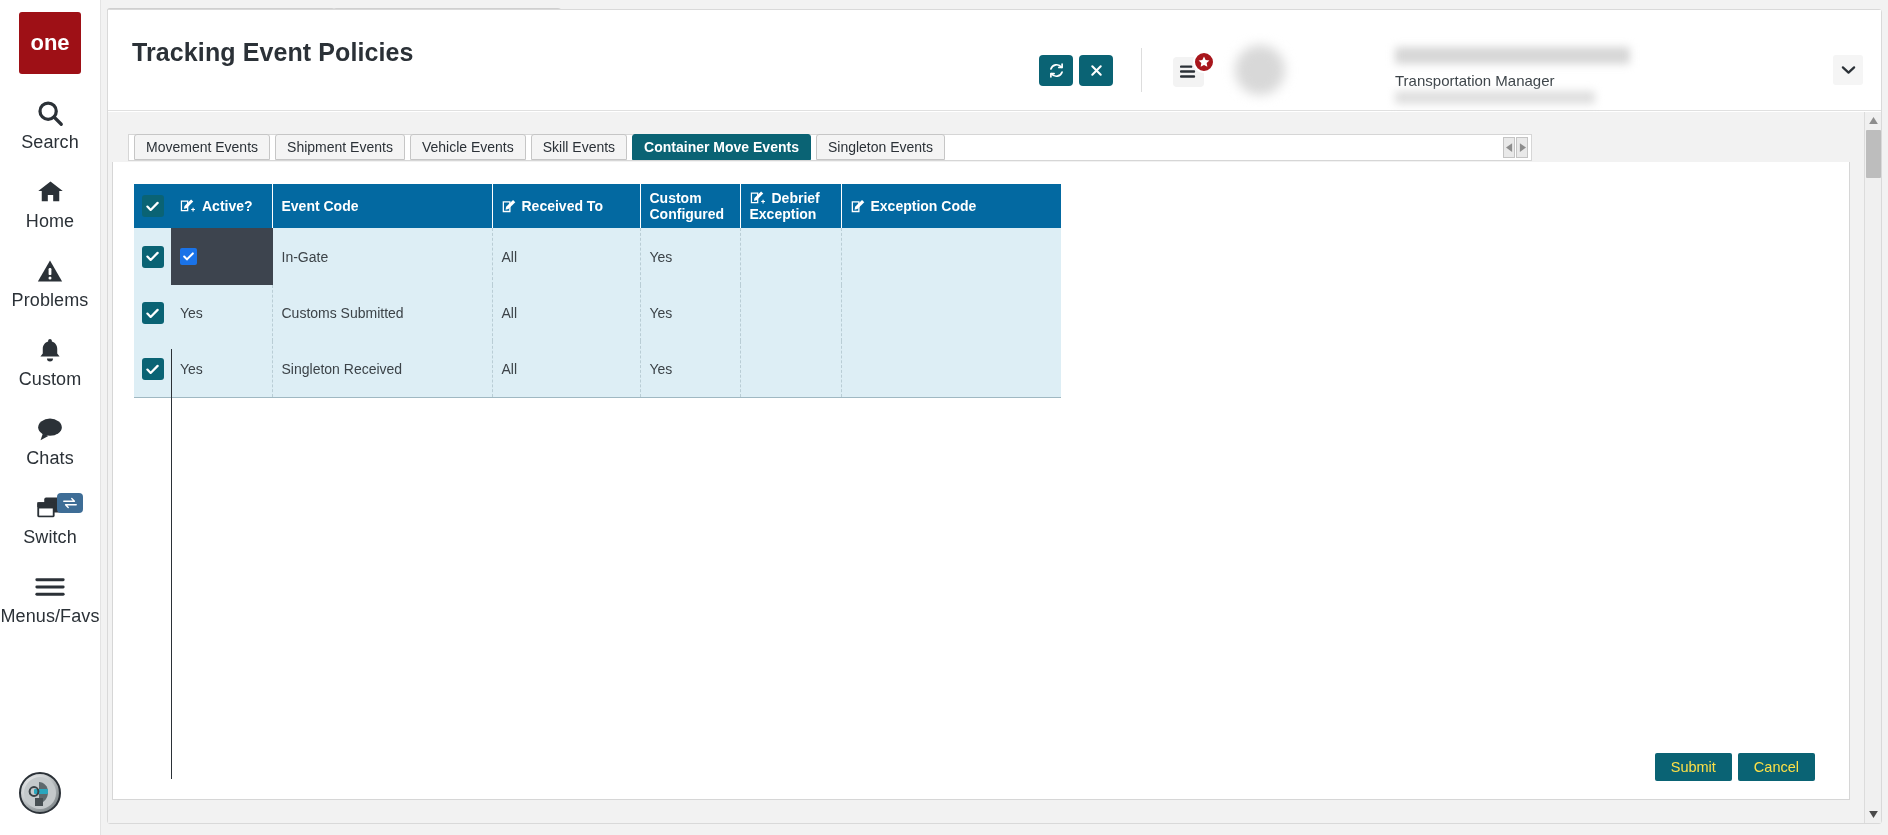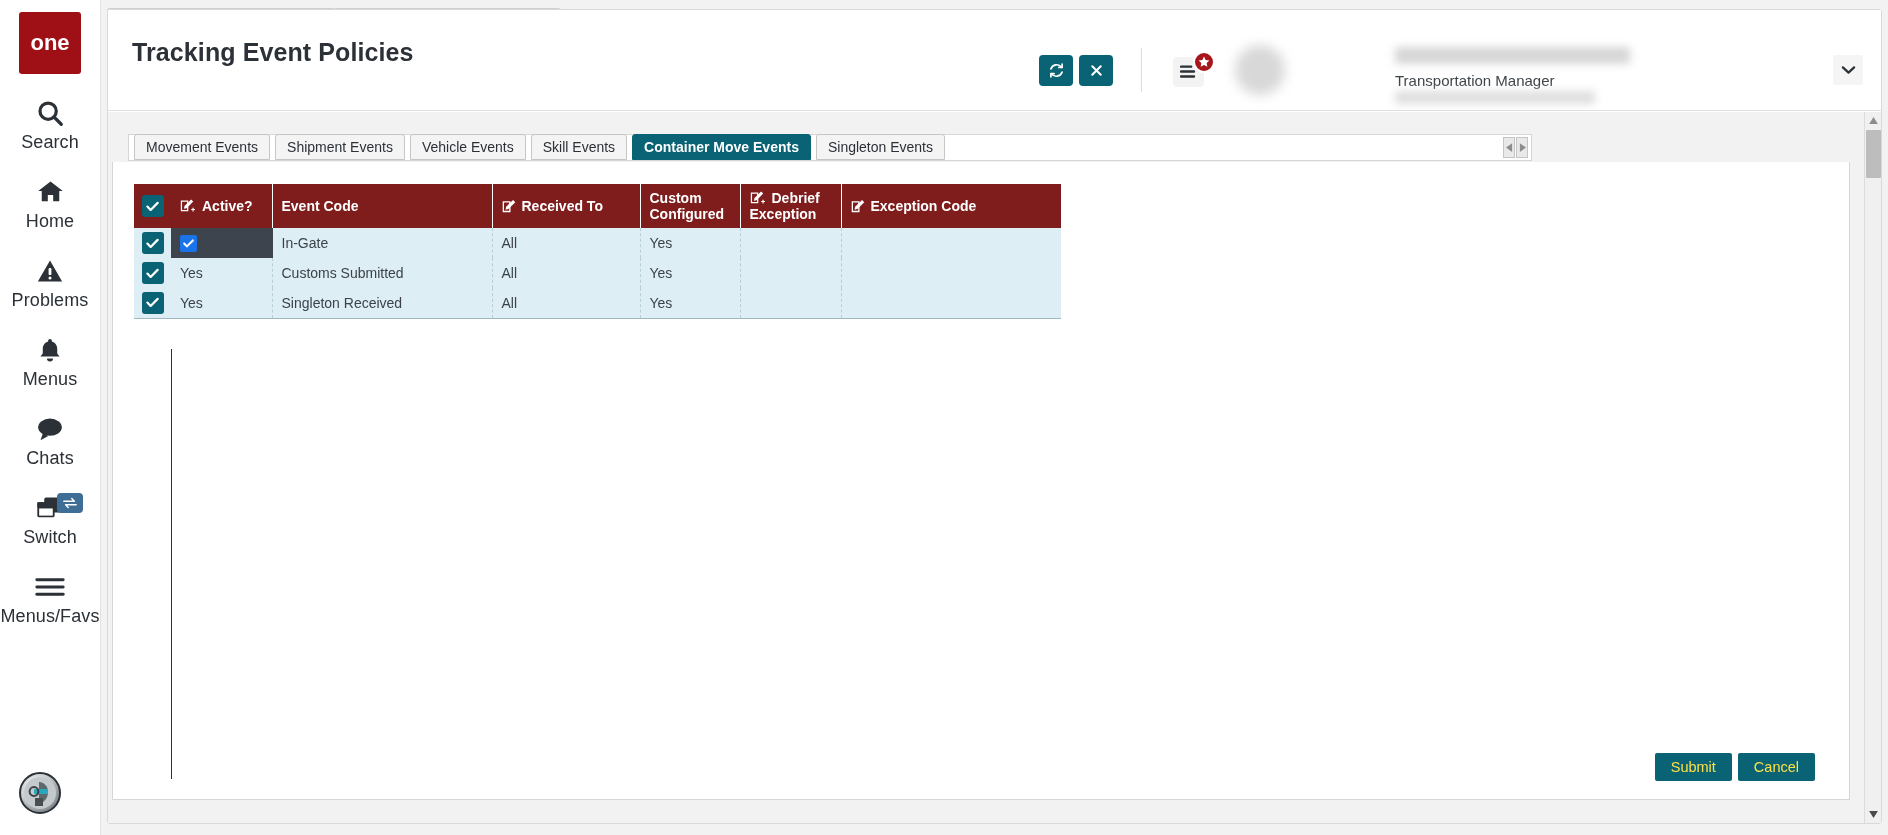--- a/index.html
+++ b/index.html
@@ -216,33 +216,33 @@
   }
 
   
   #grid {
     position: absolute; left: 21px; top: 22px;
     border-collapse: collapse;
     table-layout: fixed;
     font-size: 14px;
   }
   #grid thead th {
-    background: #7f1d1d; color: #ffffff;
+    background: #0369a1; color: #ffffff;
     font-weight: bold; font-size: 14px;
     text-align: left; vertical-align: middle;
     padding: 6px 9px; height: 42px;
     border-right: 1px solid #ffffff;
     line-height: 1.15;
   }
   #grid thead th.sel-col { width: 37px; padding: 0; text-align: center; border-right: none; }
   #grid thead th.tail-col { border-right: none; }
   #grid tbody td {
     background: #ddeef5;
     color: #3c4348;
-    height: 30px; padding: 6px 9px;
+    height: 30px; padding: 20px 9px;
     border-right: 1px dashed #b9cdd5;
     vertical-align: middle;
   }
   #grid tbody td.sel-col { width: 37px; padding: 0; text-align: center; border-right: none; background:#ddeef5; }
   #grid tbody td.tail-col { border-right: none; }
   #grid tbody tr:last-child td { border-bottom: 1px solid #9fb8c2; }
   td.editing {
     background: #3d444e !important;
     border-right: 1px solid #3d444e !important;
   }
@@ -347,21 +347,21 @@
     <div class="rail-label">Problems</div>
   </div>
 
   <div class="rail-item">
     <div class="rail-icon">
       <svg width="28" height="28" viewBox="0 0 24 24" fill="#2b3137">
         <path d="M12 2.5c-.9 0-1.6.7-1.6 1.6v.6C7.6 5.5 5.8 8 5.8 11v4l-2 2.6h16.4L18.2 15v-4c0-3-1.8-5.5-4.6-6.3v-.6c0-.9-.7-1.6-1.6-1.6z"></path>
         <path d="M9.4 19.2a2.6 2.6 0 0 0 5.2 0z"></path>
       </svg>
     </div>
-    <div class="rail-label">Menus</div>
+    <div class="rail-label">Custom</div>
   </div>
 
   <div class="rail-item">
     <div class="rail-icon">
       <svg width="30" height="26" viewBox="0 0 24 22" fill="#2b3137">
         <ellipse cx="12" cy="9.5" rx="10" ry="7.3"></ellipse>
         <path d="M6 14.5 4 20.5l6.5-3.6z"></path>
       </svg>
     </div>
     <div class="rail-label">Chats</div>

